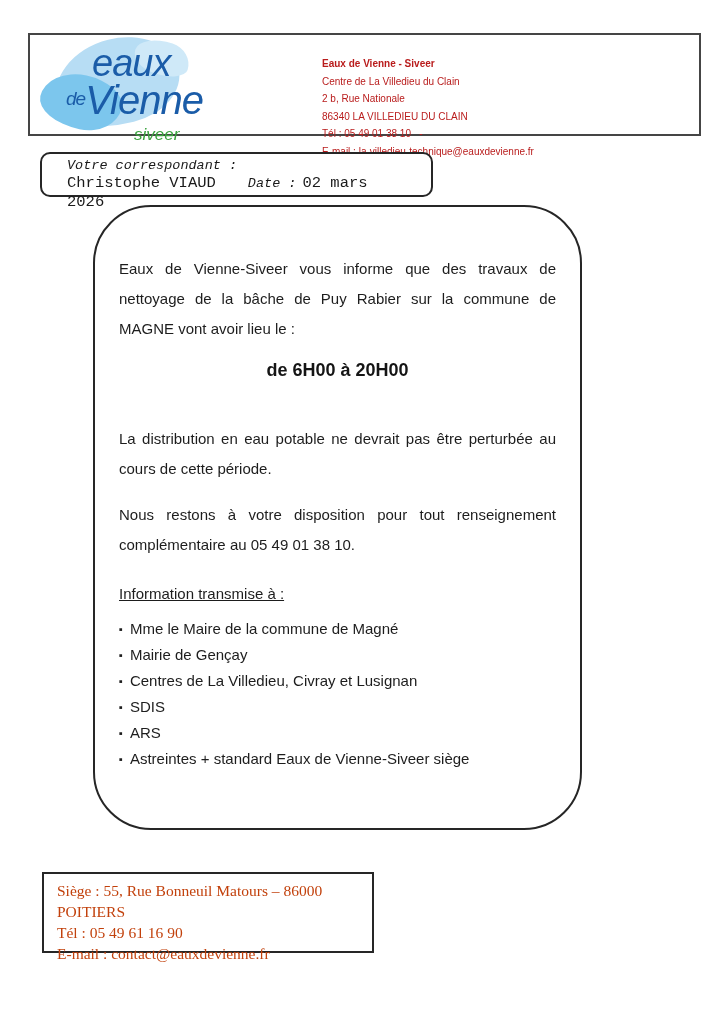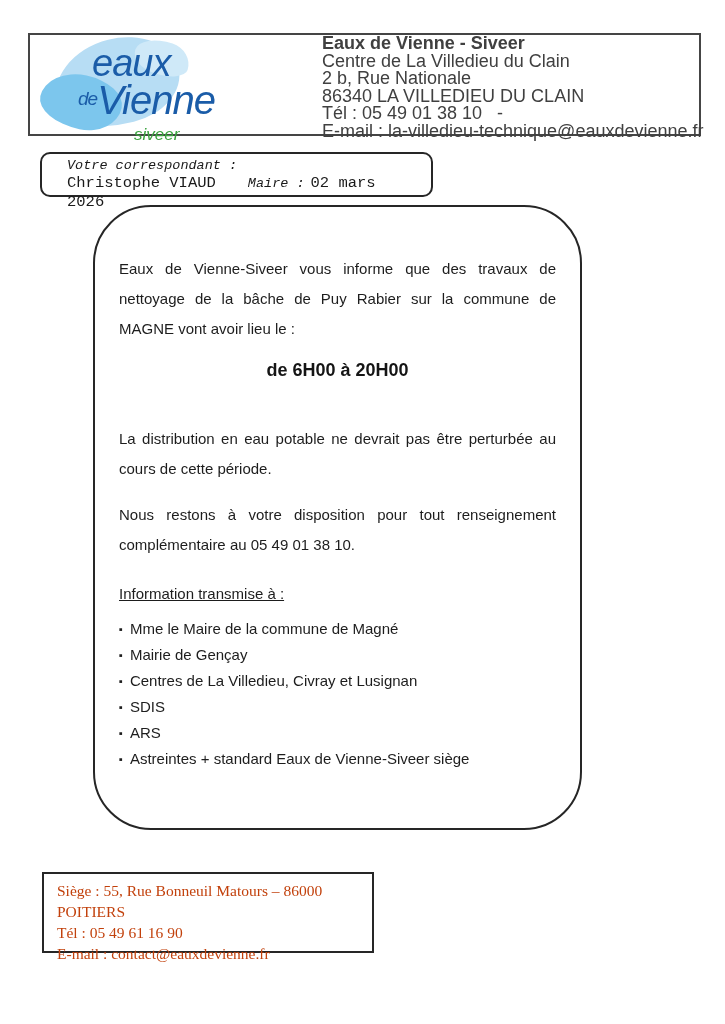--- a/index.html
+++ b/index.html
@@ -29,27 +29,27 @@
   .blob-c {
     position:absolute; left:96px; top:2px; width:56px; height:34px;
     background:#cfe9f8; border-radius:60% 40% 55% 45% / 50% 60% 40% 50%;
     transform:rotate(18deg);
   }
   .logo-text {
     position:absolute; left:28px; top:7px;
     font-style:italic; font-weight:normal; color:#1a5ca8; white-space:nowrap;
   }
   .logo-eaux { font-size:38px; line-height:34px; padding-left:26px; letter-spacing:-1px; }
-  .logo-vienne-row { line-height:37px; letter-spacing:-1px;margin-left:12px; }
+  .logo-vienne-row { line-height:37px; letter-spacing:-1px; }
   .logo-de { font-size:19px; vertical-align:9px; }
   .logo-vienne { font-size:40px; }
   .logo-siveer { display:block; color:#3aa33e; font-size:17px; line-height:15px; padding-left:68px; letter-spacing:0; }
 
   .address-block {
-    position:absolute; left:292px; top:0; font-size:18px; line-height:17.5px; color:#404040;
+    position:absolute; left:292px; top:20px; font-size:10px; line-height:17.5px; color:#b91c1c;
   }
   .address-name { font-weight:bold; white-space:pre; }
   .address-line { white-space:pre; }
 
   
   .corr-box {
     position:absolute; left:40px; top:152px; width:393px; height:45px;
     border:2px solid #262626; border-radius:10px; background:#fff;
     font-family:Liberation Mono, monospace; padding:4px 18px 0 25px;
   }
@@ -106,21 +106,21 @@
       <div class="address-line">2 b, Rue Nationale</div>
       <div class="address-line">86340 LA VILLEDIEU DU CLAIN</div>
       <div class="address-line">Tél : 05 49 01 38 10   -</div>
       <div class="address-line">E-mail : la-villedieu-technique@eauxdevienne.fr</div>
     </div>
   </div>
 
   <div class="corr-box">
     <div class="corr-label">Votre correspondant :</div>
     <div class="corr-row">
-      <span class="corr-name">Christophe VIAUD</span><span class="corr-date-label">Maire :</span><span class="corr-date-value">02 mars 2026</span>
+      <span class="corr-name">Christophe VIAUD</span><span class="corr-date-label">Date :</span><span class="corr-date-value">02 mars 2026</span>
     </div>
   </div>
 
   <div class="notice-box">
     <p class="notice-p p1">Eaux de Vienne-Siveer vous informe que des travaux de nettoyage de la bâche de Puy Rabier sur la commune de MAGNE vont avoir lieu le :</p>
     <div class="notice-heading h-time">de 6H00 à 20H00</div>
     <p class="notice-p p2">La distribution en eau potable ne devrait pas être perturbée au cours de cette période.</p>
     <p class="notice-p p3">Nous restons à votre disposition pour tout renseignement complémentaire au 05 49 01 38 10.</p>
     <div class="list-title">Information transmise à :</div>
     <ul class="recipients">

